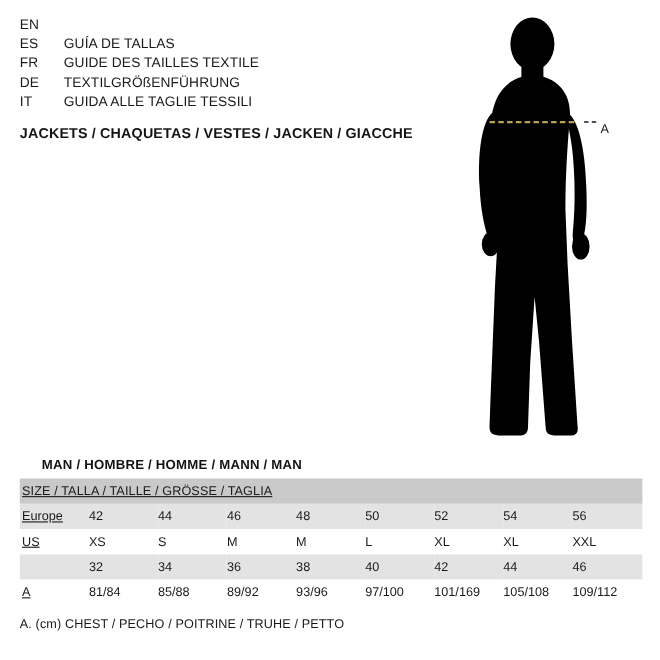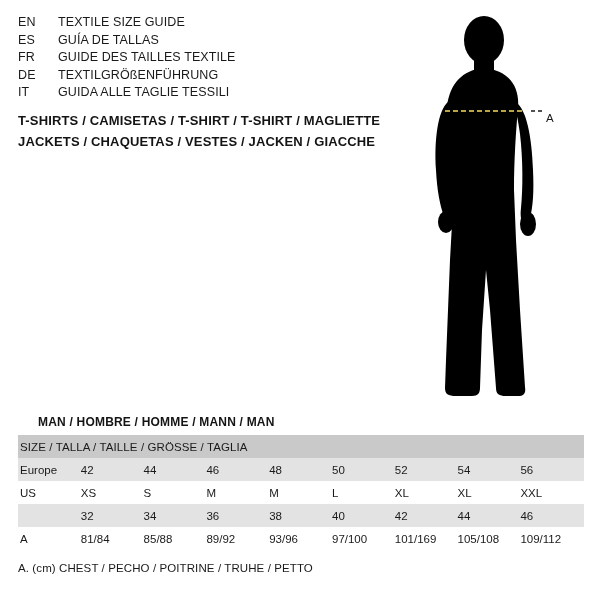--- a/index.html
+++ b/index.html
@@ -117,20 +117,21 @@
   }
   .row-shade td {
     background: #e3e3e3;
   }
   .row-plain td {
     background: #ffffff;
   }
   .col-label {
     width: 86px;
     padding-left: 2px !important;
+    text-decoration: underline;
   }
   .cell {
     width: 68px;
     text-align: left;
   }
   .row-head .col-label {
     padding-left: 2px !important;
   }
   .footnote {
     margin-top: 12px;
@@ -140,42 +141,40 @@
   }
 </style>
 </head>
 <body>
 
 <div class="page">
 
   <div class="lang-block">
     <div class="lang-row">
       <span class="lang-code">EN</span>
-      <span class="lang-text">TEXTILE SIZE GUIDE</span>
     </div>
     <div class="lang-row">
       <span class="lang-code">ES</span>
       <span class="lang-text">GUÍA DE TALLAS</span>
     </div>
     <div class="lang-row">
       <span class="lang-code">FR</span>
       <span class="lang-text">GUIDE DES TAILLES TEXTILE</span>
     </div>
     <div class="lang-row">
       <span class="lang-code">DE</span>
       <span class="lang-text">TEXTILGRÖßENFÜHRUNG</span>
     </div>
     <div class="lang-row">
       <span class="lang-code">IT</span>
       <span class="lang-text">GUIDA ALLE TAGLIE TESSILI</span>
     </div>
   </div>
 
   <div class="cat-block">
-    <div class="cat-line">T-SHIRTS / CAMISETAS / T-SHIRT / T-SHIRT / MAGLIETTE</div>
     <div class="cat-line">JACKETS / CHAQUETAS / VESTES / JACKEN / GIACCHE</div>
   </div>
 
   <div class="figure-wrap">
     <svg class="figure-svg" width="200" height="400" viewBox="0 0 200 400" xmlns="http://www.w3.org/2000/svg">
 
       <ellipse cx="84" cy="30" rx="20" ry="24" fill="#000000"></ellipse>
 
       <rect x="74" y="48" width="20" height="14" fill="#000000"></rect>
 

